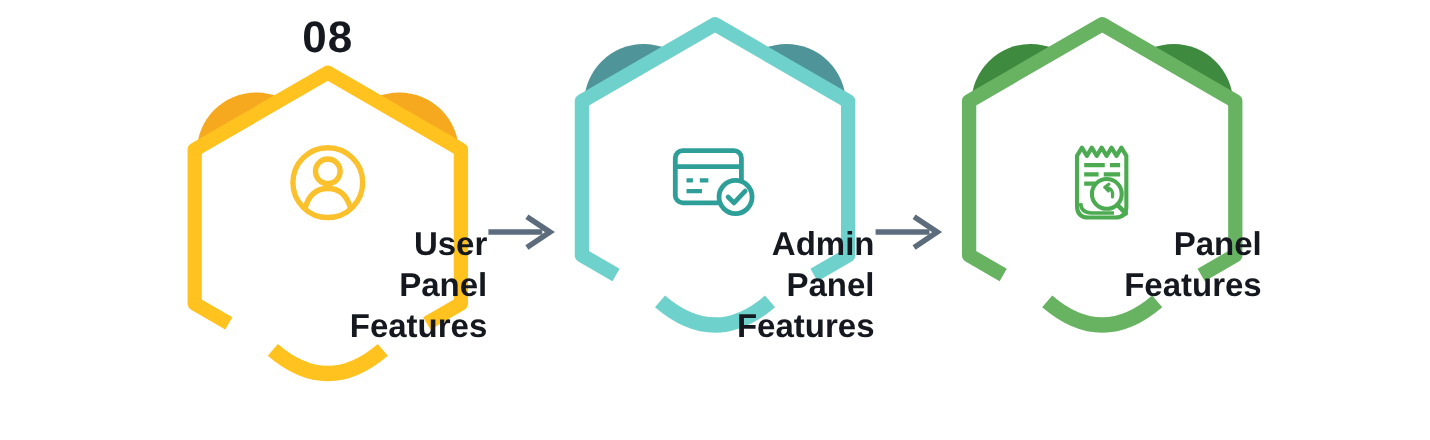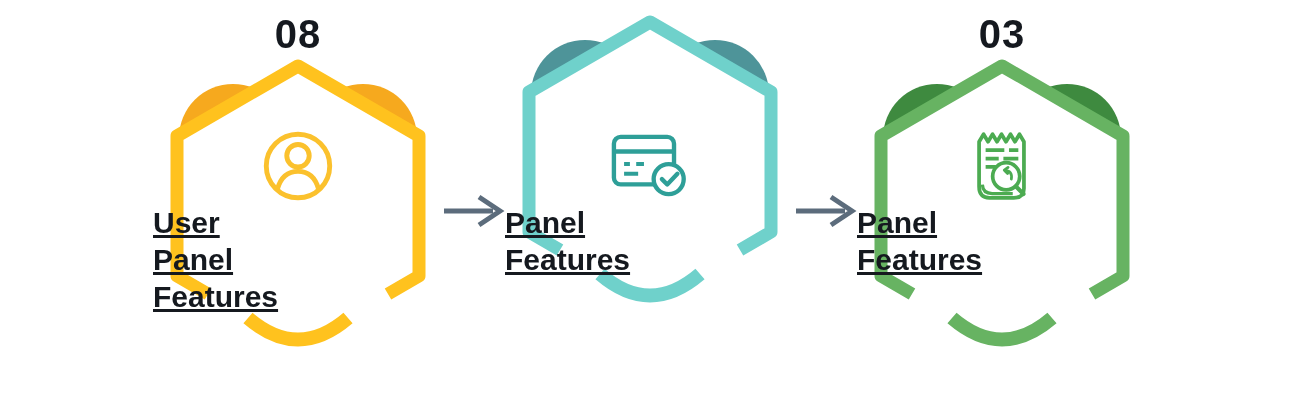--- a/index.html
+++ b/index.html
@@ -11,22 +11,22 @@
   .hex{display:block;}
   .shoulder{fill:var(--shoulder);}
   .hexfill{fill:#ffffff;}
   .frame{fill:none;stroke:var(--frame);stroke-width:13;stroke-linejoin:round;stroke-linecap:butt;}
   .smile{fill:none;stroke:var(--frame);stroke-width:14;stroke-linecap:butt;}
   .icon-wrap{position:absolute;top:108px;left:0;right:0;height:92px;
              display:flex;align-items:center;justify-content:center;}
   .icon-svg *{stroke:var(--icon);}
   .icon-svg .nf{fill:none;}
   .icon-svg .wf{fill:#ffffff;}
-  .title{position:absolute;top:192px;left:0;right:0;text-align:left;
-         font-size:30px;line-height:37px;font-weight:700;color:var(--title-color,#15191f);text-decoration:underline;}
+  .title{position:absolute;top:192px;left:0;right:0;text-align:right;
+         font-size:30px;line-height:37px;font-weight:700;color:var(--title-color,#15191f);}
   .arrow{flex:0 0 auto;margin-top:178px;}
   .arrow path{stroke:var(--arrow-color,#5c6c7c);fill:none;stroke-width:5;}
 </style>
 </head>
 <body style="background: rgb(255, 255, 255);">
 
 <div class="row">
 
   <div class="badge" style="--frame: #FFC21E; --shoulder: #F6A91E; --icon: #FBC12D;">
     <div class="num">08</div>
@@ -67,32 +67,32 @@
     <div class="icon-wrap">
       <svg class="icon-svg" viewBox="0 0 80 66" height="64">
         <rect class="nf" stroke-width="4.5" x="3" y="3" width="62" height="49" rx="7"></rect>
         <path class="nf" stroke-width="4.5" d="M3 18 H65"></path>
         <path class="nf" stroke-width="4" d="M13.5 31 H19.5 M26 31 H34 M13.5 41 H28"></path>
         <circle class="wf" stroke-width="4.5" cx="59.5" cy="46.5" r="15.5"></circle>
         <path class="nf" stroke-width="4.5" stroke-linecap="round" stroke-linejoin="round" d="M52.5 46.5 L58 52 L68.5 41"></path>
       </svg>
     </div>
     <div class="title">
+      <div>Admin</div>
       <div>Panel</div>
       <div>Features</div>
     </div>
   </div>
 
   <svg class="arrow" viewBox="0 0 62 42" width="62" height="42">
     <path d="M1 21 H50"></path>
     <path d="M36 7 L57 21 L36 35"></path>
   </svg>
 
   <div class="badge" style="--frame: #67B362; --shoulder: #3E8A3F; --icon: #4CAB51;">
-    <div class="num">03</div>
     <svg class="hex" viewBox="0 0 290 300" width="290" height="300">
       <circle class="shoulder" cx="80" cy="82" r="54"></circle>
       <circle class="shoulder" cx="210" cy="82" r="54"></circle>
       <polygon class="hexfill" points="24,80 145,10 266,80 266,220 145,290 24,220"></polygon>
       <path class="frame" d="M55 238 L24 220 L24 80 L145 10 L266 80 L266 220 L235 238"></path>
       <path class="smile" d="M95 262 Q145 305 195 262"></path>
     </svg>
     <div class="icon-wrap">
       <svg class="icon-svg" viewBox="0 0 76 92" height="86">
         <path class="nf" stroke-width="4" stroke-linejoin="round" d="M14 20 L18.8 12 L23.6 20 L28.4 12 L33.2 20 L38 12 L42.8 20 L47.6 12 L52.4 20 L57.2 12 L62 20 L62 70 Q62 80 51 80 L25 80 Q14 80 14 68 Z"></path>

